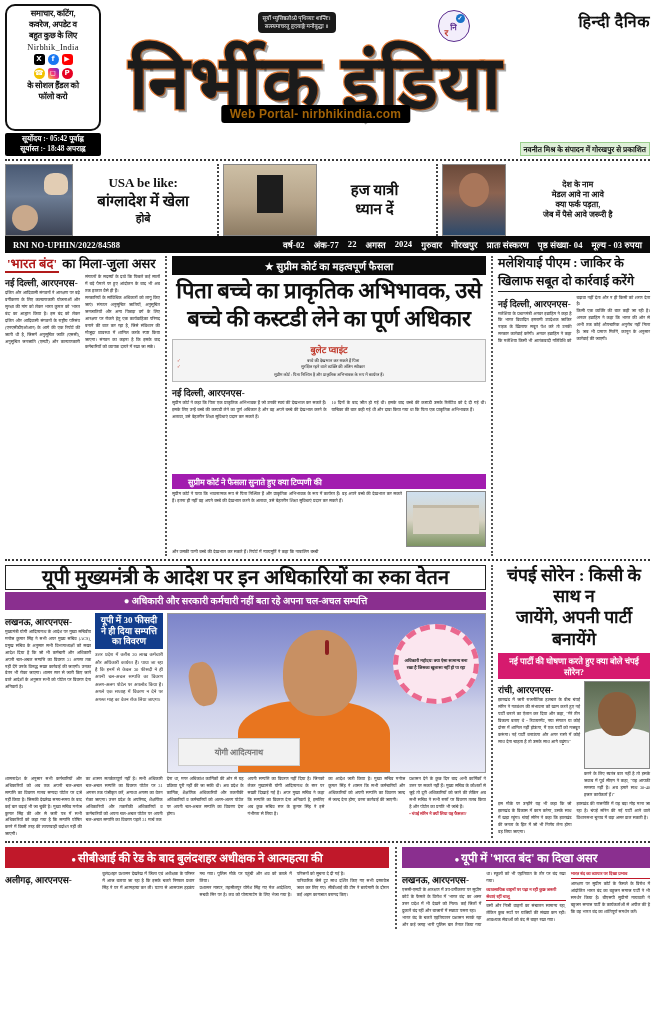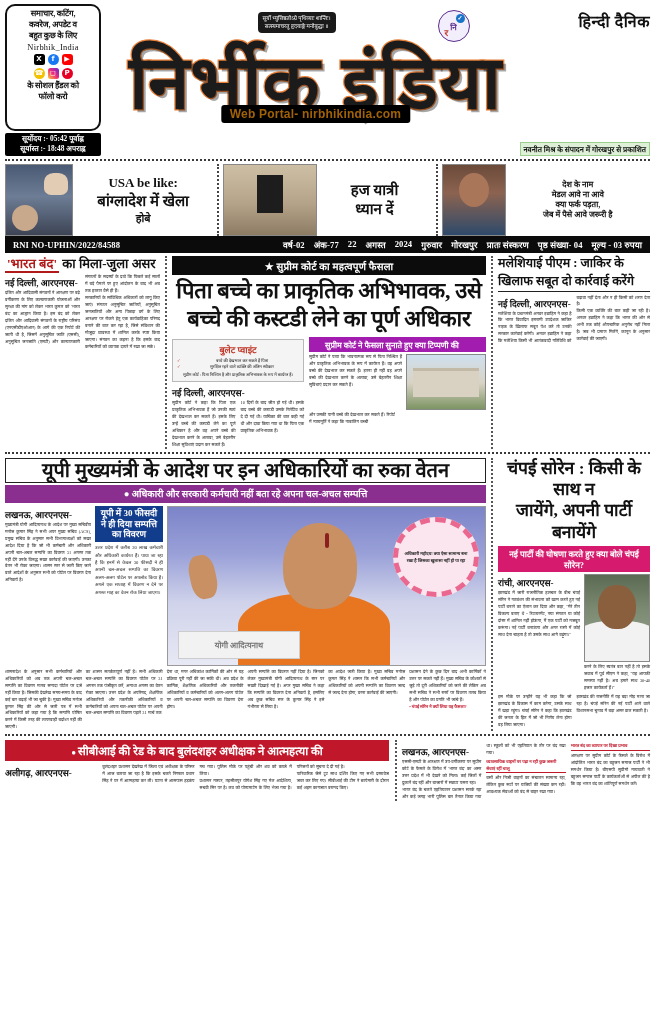--- a/index.html
+++ b/index.html
@@ -246,21 +246,21 @@
       </div>
     </div>
 
     <div class="col-c vsep" style="padding-left:5px;">
       <div class="sup-band">★
         <span>सुप्रीम कोर्ट का महत्वपूर्ण फैसला</span>
       </div>
       <div class="mega">पिता बच्चे का प्राकृतिक अभिभावक, उसे</div>
       <div class="mega" style="margin-top:-2px;">बच्चे की कस्टडी लेने का पूर्ण अधिकार</div>
 
-      <div style="display:flex;gap:5px;margin-top:2px;">
+      <div style="display:flex;gap:5px;margin-top:2px;flex-direction:column;">
         <div style="flex:0 0 132px;">
           <div class="bulletbox">
             <h4>बुलेट प्वाइंट</h4>
             <ul style="margin:0;padding:0;">
               <li>बच्चे की देखभाल कर सकते हैं पिता</li>
               <li>सुरक्षित रहने वाले व्यक्ति की अंतिम स्वीकार</li>
             </ul>
             <div class="note">सुप्रीम कोर्ट : पिता निश्चित हैं और प्राकृतिक अभिभावक के रूप में कार्यरत हैं।</div>
           </div>
           <div class="byline" style="margin-top:4px;">
@@ -376,20 +376,21 @@
       <div class="band-red">सीबीआई की रेड के बाद बुलंदशहर अधीक्षक ने आत्महत्या की</div>
       <div class="cols4" style="margin-top:3px;">
         <div class="byline">अलीगढ़, आरएनएस-</div>
         <div class="bodytxt">बुलंदशहर प्रशासन देखरेख में जिला एवं अधीक्षक के परिसर में आज बताया जा रहा है कि इसके चलते निष्फल प्रधान सिंह ने घर में आत्महत्या कर ली। घटना से आसपास हड़कंप मच गया। पुलिस मौके पर पहुंची और शव को कब्जे में लिया।</div>
         <div class="bodytxt">प्रशासन मास्टर, तहसीलपुर योगेश सिंह गए मेल आदेशित्य, सचवी सिर पर है। लव को पोस्टमार्टम के लिए भेजा गया है। परिजनों को सूचना दे दी गई है।</div>
         <div class="bodytxt">पारिवारिक जैसे टूट साथ दर्शित किए गए सभी दस्तावेज जब्त कर लिए गए। सीबीआई की टीम ने छापेमारी के दौरान कई अहम कागजात बरामद किए।</div>
       </div>
     </div>
 
     <div class="s3-right vsep" style="padding-left:5px;">
+      <div class="band-purple">यूपी में 'भारत बंद' का दिखा असर</div>
       <div class="cols3" style="margin-top:3px;">
         <div class="byline">लखनऊ, आरएनएस-</div>
         <div class="bodytxt">एससी-एसटी के आरक्षण में उप-वर्गीकरण पर सुप्रीम कोर्ट के फैसले के विरोध में 'भारत बंद' का असर उत्तर प्रदेश में भी देखने को मिला। कई जिलों में दुकानें बंद रहीं और बाजारों में सन्नाटा पसरा रहा।</div>
         <div class="bodytxt">भारत बंद के चलते एहतियातन प्रशासन सतर्क रहा और कई जगह भारी पुलिस बल तैनात किया गया था। स्कूलों को भी एहतियात के तौर पर बंद रखा गया।</div>
         <span class="hl-redtxt">व्यावसायिक वाहनों पर पड़ा न रही कुछ जरूरी सेवाएं रहीं चालू</span>
         <div class="bodytxt">बसों और निजी वाहनों का संचालन सामान्य रहा, लेकिन कुछ रूटों पर यात्रियों की संख्या कम रही। आवश्यक सेवाओं को बंद से बाहर रखा गया।</div>
         <span class="hl-redtxt">भारत बंद का व्यापार पर दिखा प्रभाव</span>
         <div class="bodytxt">आरक्षण पर सुप्रीम कोर्ट के फैसले के विरोध में आंदोलित भारत बंद का बहुजन समाज पार्टी ने भी समर्थन किया है। बीएसपी सुप्रीमो मायावती ने बहुजन समाज पार्टी के कार्यकर्ताओं से अपील की है कि वह भारत बंद का शांतिपूर्ण समर्थन करें।</div>
       </div>
     </div>

